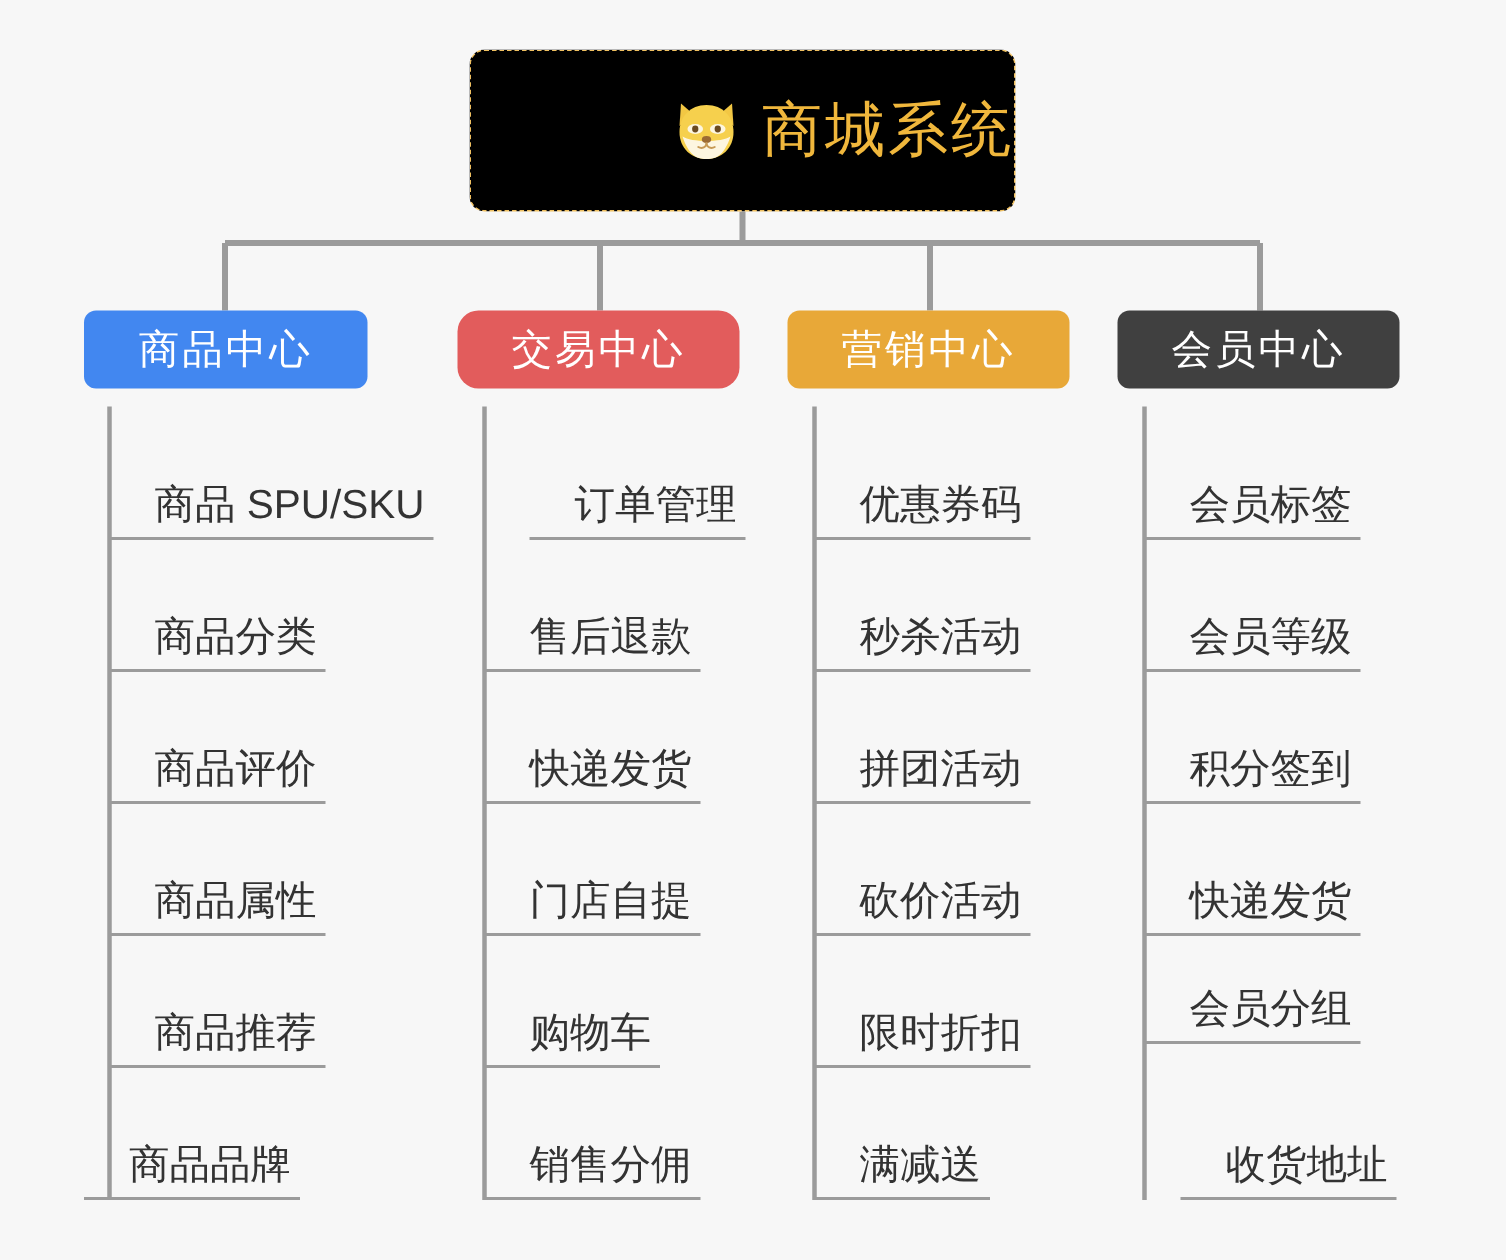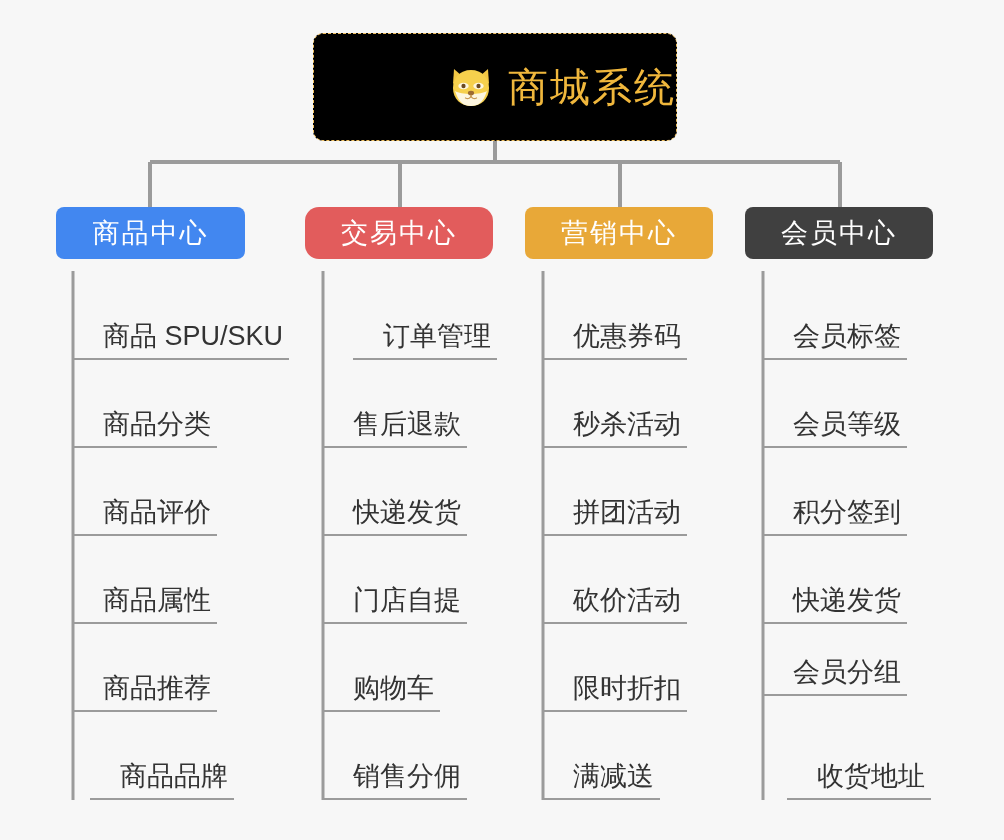--- a/index.html
+++ b/index.html
@@ -143,21 +143,21 @@
       </div>
       <div class="leaf" style="left: 73px; top: 448px;">
         <span class="leaf-inner">商品评价</span>
       </div>
       <div class="leaf" style="left: 73px; top: 536px;">
         <span class="leaf-inner">商品属性</span>
       </div>
       <div class="leaf" style="left: 73px; top: 624px;">
         <span class="leaf-inner">商品推荐</span>
       </div>
-      <div class="leaf" style="left: 90px; top: 712px; text-align: center;">
+      <div class="leaf" style="left: 56px; top: 712px; text-align: center;">
         <span class="leaf-inner">商品品牌</span>
       </div>
       <div class="cat-box" style="left: 305px; top: 207px; width: 188px; background: rgb(226, 92, 92); border-radius: 14px;">
         <span>交易中心</span>
       </div>
       <div class="leaf" style="left: 323px; top: 272px; margin-left: 30px;">
         <span class="leaf-inner">订单管理</span>
       </div>
       <div class="leaf" style="left: 323px; top: 360px;">
         <span class="leaf-inner">售后退款</span>

